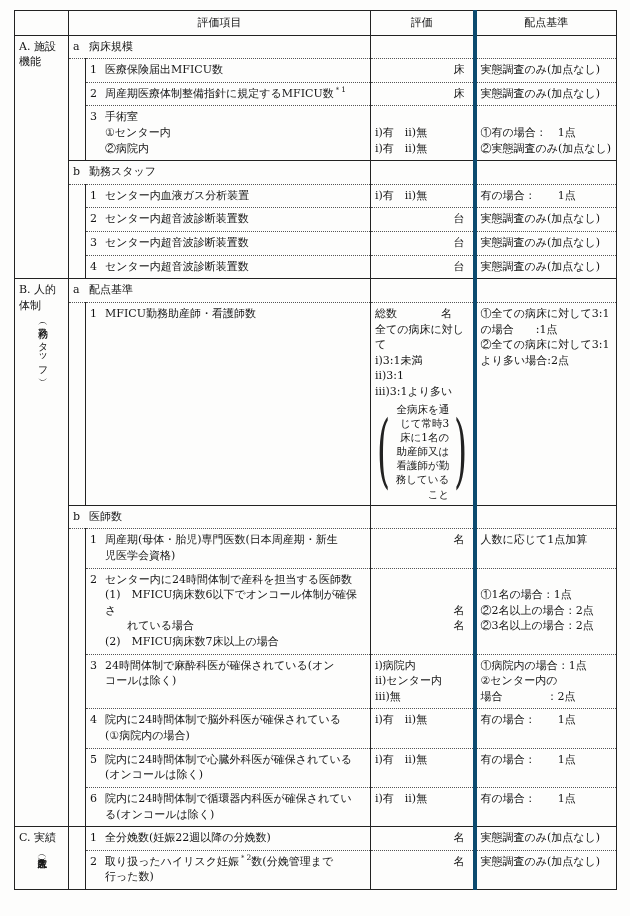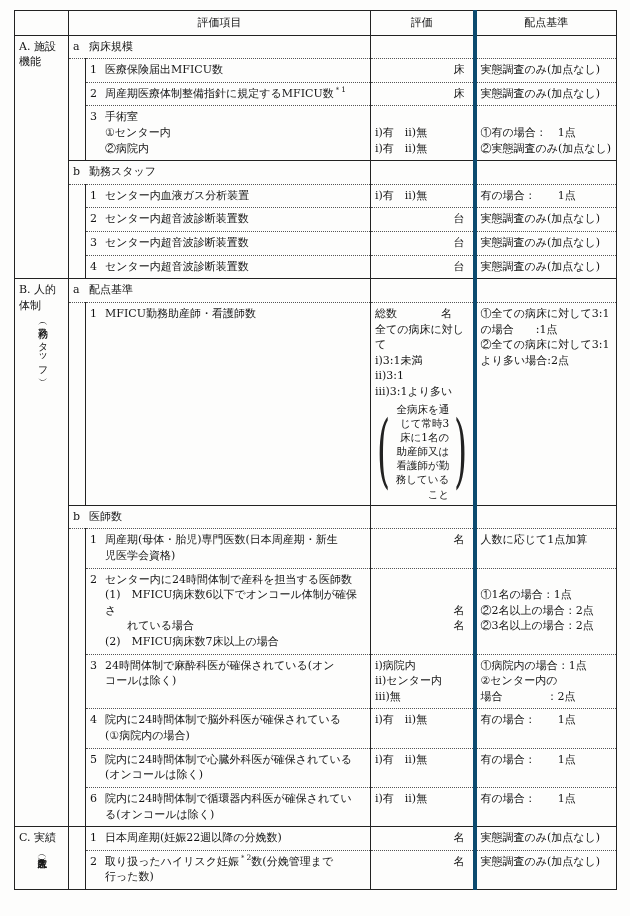--- a/index.html
+++ b/index.html
@@ -273,21 +273,21 @@
 
     <tr class="solid">
       <td class="cat" rowspan="3">
         <span>C. 実績</span>
         <span class="vlab small">（入院患者数）</span>
       </td>
       <td class="mstrip" rowspan="3"></td>
       <td>
             <div class="irow">
               <span class="no">1</span>
-              <div class="txt">日本周産期(妊娠22週以降の分娩数)</div>
+              <div class="txt">全分娩数(妊娠22週以降の分娩数)</div>
             </div>
           </td>
       <td class="eval pre" style="text-align:right;padding-right:8px;">名</td>
       <td class="pre">実態調査のみ(加点なし)</td>
     </tr>
     <tr class="dot">
       <td>
             <div class="irow">
               <span class="no">2</span>
               <div class="txt"><span>取り扱ったハイリスク妊娠</span><sup>＊2</sup><span>数(分娩管理まで

